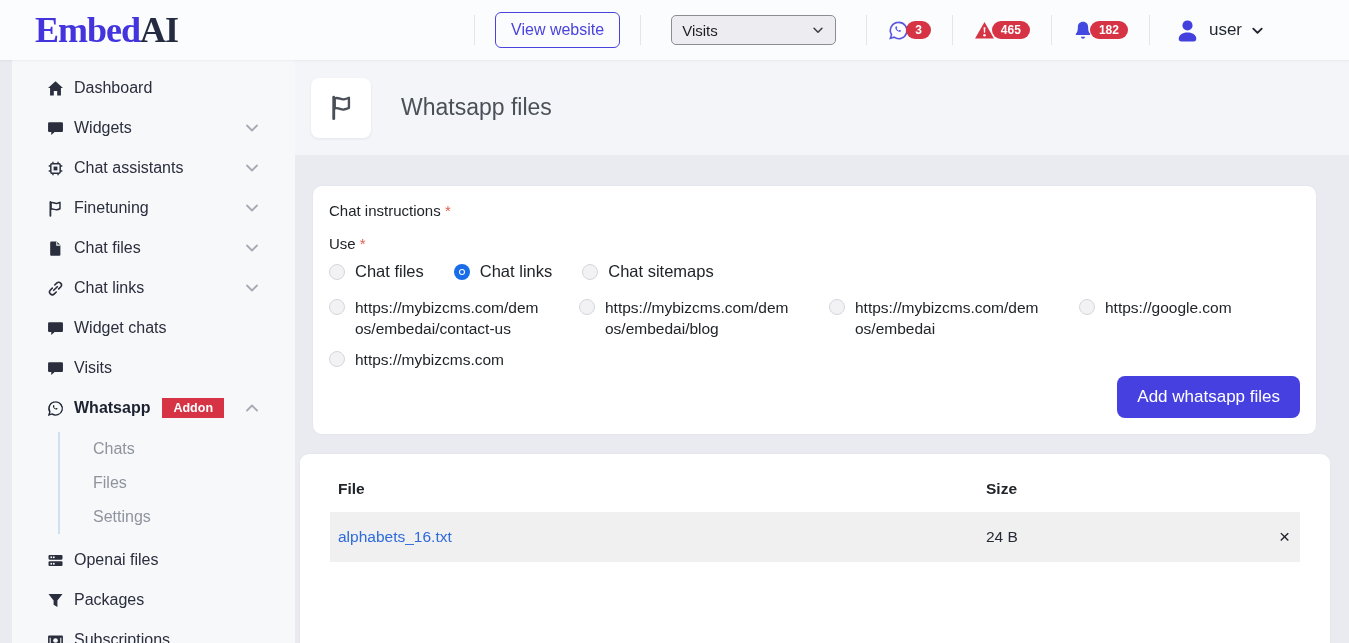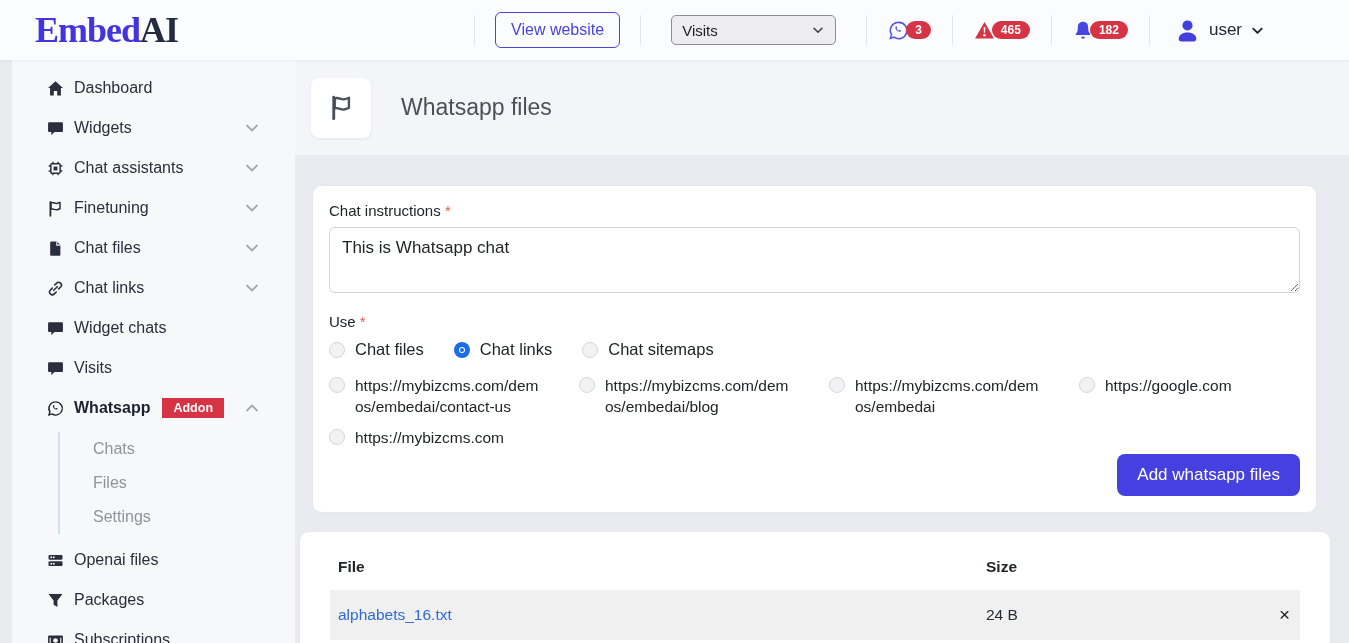--- a/index.html
+++ b/index.html
@@ -362,21 +362,20 @@
         </svg>
       </span>
     </div>
     <div class="page-title">Whatsapp files</div>
   </div>
 
   <div class="card form-card">
     <div class="field-label">
       <span>Chat instructions</span> <span class="req">*</span>
     </div>
-    <textarea class="instructions-input" style="">This is Whatsapp chat</textarea>
 
     <div class="field-label use-label">
       <span>Use</span> <span class="req">*</span>
     </div>
 
     <div class="radio-row">
       <div class="radio-opt">
         <span class="rdot"></span>
         <span>Chat files</span>
       </div>

